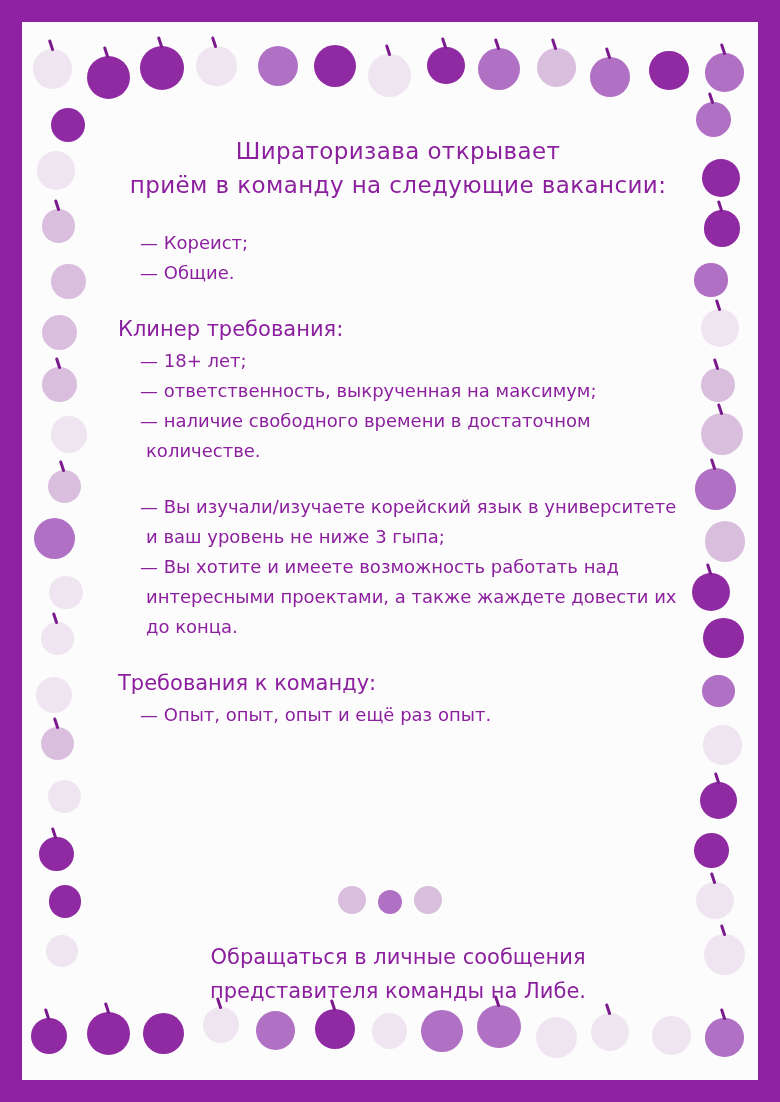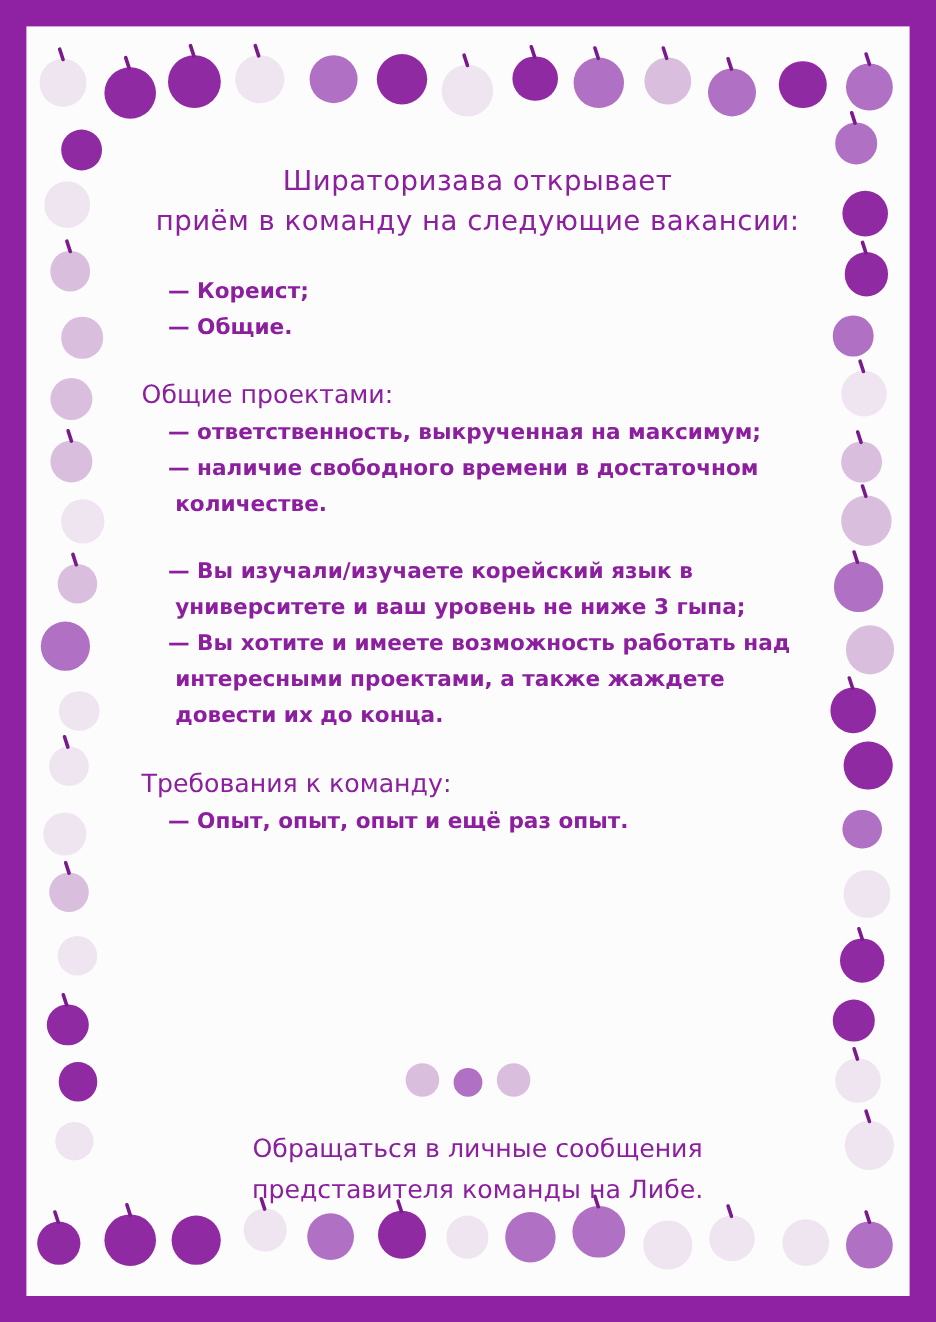--- a/index.html
+++ b/index.html
@@ -71,21 +71,20 @@
     margin-bottom: 2px;
   }
   .line {
     font-size: 18px;
     line-height: 30px;
     color: #8b1f9e;
   }
   .line.indent {
     padding-left: 28px;
     text-indent: -6px;
-    font-weight: bold;
   }
   .footer {
     position: absolute;
     left: 96px;
     top: 918px;
     width: 560px;
     text-align: center;
     font-size: 21px;
     line-height: 34px;
     color: #8b1f9e;
@@ -238,21 +237,22 @@
         <div>Шираторизава открывает</div>
         <div>приём в команду на следующие вакансии:</div>
       </div>
 
       <div class="block">
         <div class="line indent">— Кореист;</div>
         <div class="line indent">— Общие.</div>
       </div>
 
       <div class="block">
-        <div class="heading">Общие проектами:</div>
+        <div class="heading">Клинер требования:</div>
+        <div class="line indent">— 18+ лет;</div>
         <div class="line indent">— ответственность, выкрученная на максимум;</div>
         <div class="line indent">— наличие свободного времени в достаточном количестве.</div>
       </div>
 
       <div class="block">
         <div class="line indent">— Вы изучали/изучаете корейский язык в университете и ваш уровень не ниже 3 гыпа;</div>
         <div class="line indent">— Вы хотите и имеете возможность работать над интересными проектами, а также жаждете довести их до конца.</div>
       </div>
 
       <div class="block">

